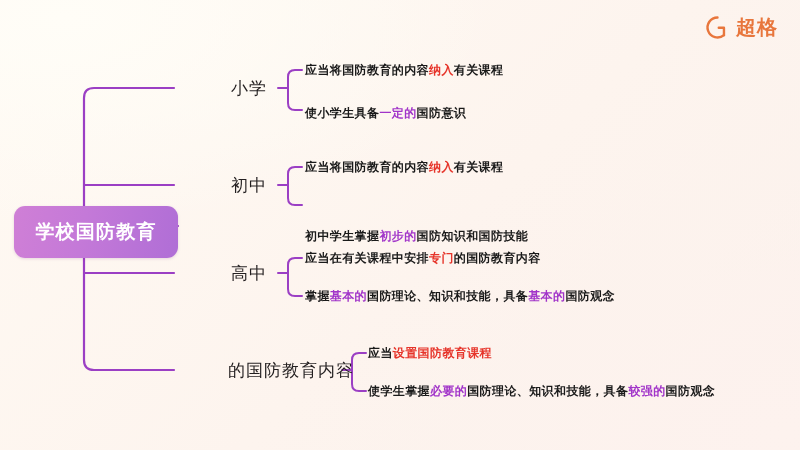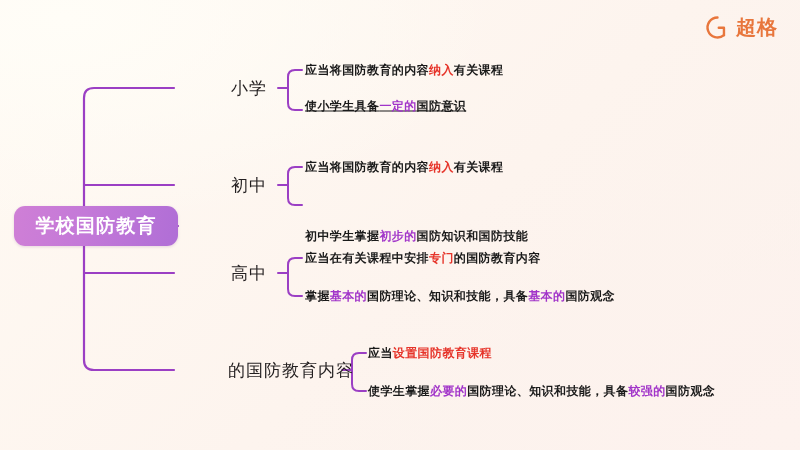--- a/index.html
+++ b/index.html
@@ -58,21 +58,21 @@
     height: 450px;
     pointer-events: none;
   }
 
   
   #root-node {
     position: absolute;
     left: 14px;
     top: 206px;
     width: 164px;
-    height: 40px;
+    height: 52px;
     border-radius: 11px;
     background: linear-gradient(100deg, #cf7fd6 0%, #c479d8 42%, #b06ed6 100%);
     box-shadow: 0 1px 3px rgba(120, 60, 140, 0.18);
     display: flex;
     align-items: center;
     justify-content: center;
   }
   #root-node .root-label {
     color: #ffffff;
     font-size: 19px;
@@ -138,21 +138,21 @@
       <path d="M 366 353 H 359 Q 352 353 352 360 V 384 Q 352 391 359 391 H 366" fill="none" stroke="#9b3fc4" stroke-width="2" stroke-linecap="round" stroke-linejoin="round"></path>
     </svg>
 
   <div id="root-node">
     <span class="root-label">学校国防教育</span>
   </div>
 
   <div id="nodes">
       <div class="branch-label" style="top: 88px; left: 231px;">小学</div>
       <div class="leaf-line" style="top: 70px;"><span>应当将国防教育的内容</span><span class="hl-red">纳入</span><span>有关课程</span></div>
-      <div class="leaf-line" style="top: 106px; text-decoration: underline;"><span>使小学生具备</span><span class="hl-purple">一定的</span><span>国防意识</span></div>
+      <div class="leaf-line" style="top: 113px;"><span>使小学生具备</span><span class="hl-purple">一定的</span><span>国防意识</span></div>
       <div class="branch-label" style="top: 185px; left: 231px;">初中</div>
       <div class="leaf-line" style="top: 167px;"><span>应当将国防教育的内容</span><span class="hl-red">纳入</span><span>有关课程</span></div>
       <div class="leaf-line" style="top: 205px; margin-top: 31px;"><span>初中学生掌握</span><span class="hl-purple">初步的</span><span>国防知识和国防技能</span></div>
       <div class="branch-label" style="top: 273px; left: 231px;">高中</div>
       <div class="leaf-line" style="top: 258px;"><span>应当在有关课程中安排</span><span class="hl-red">专门</span><span>的国防教育内容</span></div>
       <div class="leaf-line" style="top: 296px;"><span>掌握</span><span class="hl-purple">基本的</span><span>国防理论、知识和技能，具备</span><span class="hl-purple">基本的</span><span>国防观念</span></div>
       <div class="branch-label" style="top: 370px; left: 228px;">的国防教育内容</div>
       <div class="leaf-line" style="top: 353px; left: 368px;"><span>应当</span><span class="hl-red">设置国防教育课程</span></div>
       <div class="leaf-line" style="top: 391px; left: 368px;"><span>使学生掌握</span><span class="hl-purple">必要的</span><span>国防理论、知识和技能，具备</span><span class="hl-purple">较强的</span><span>国防观念</span></div>
     </div>

